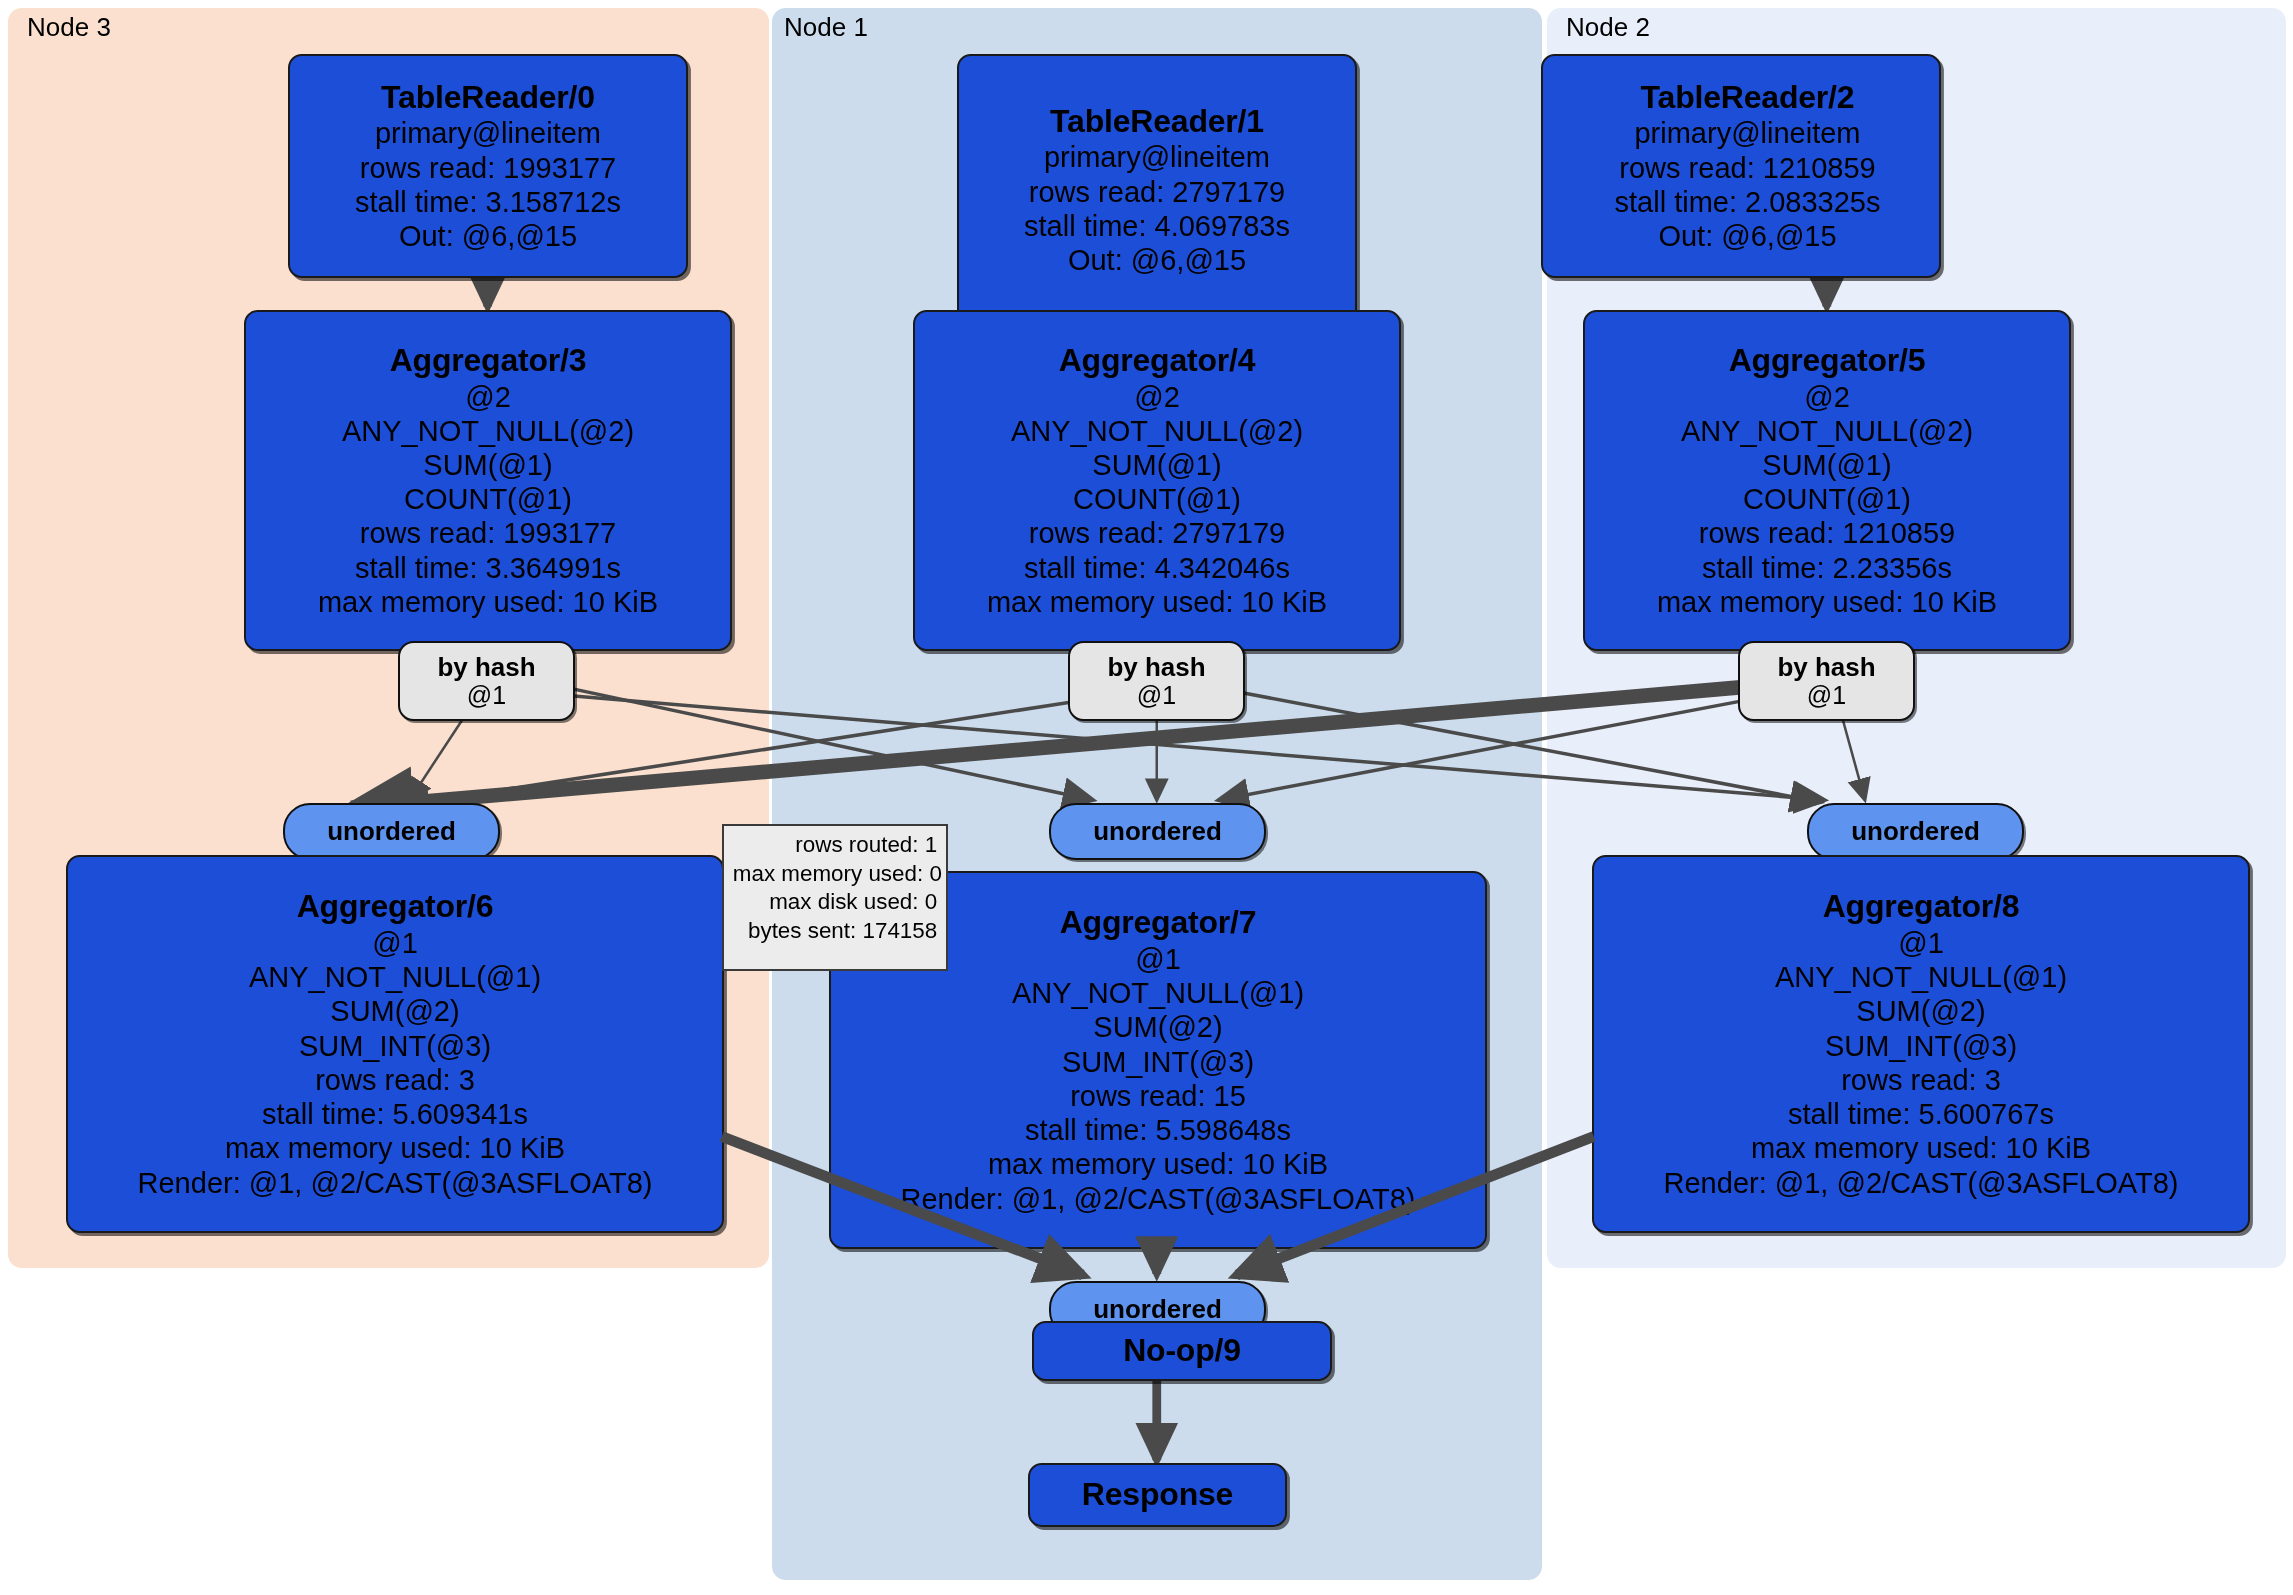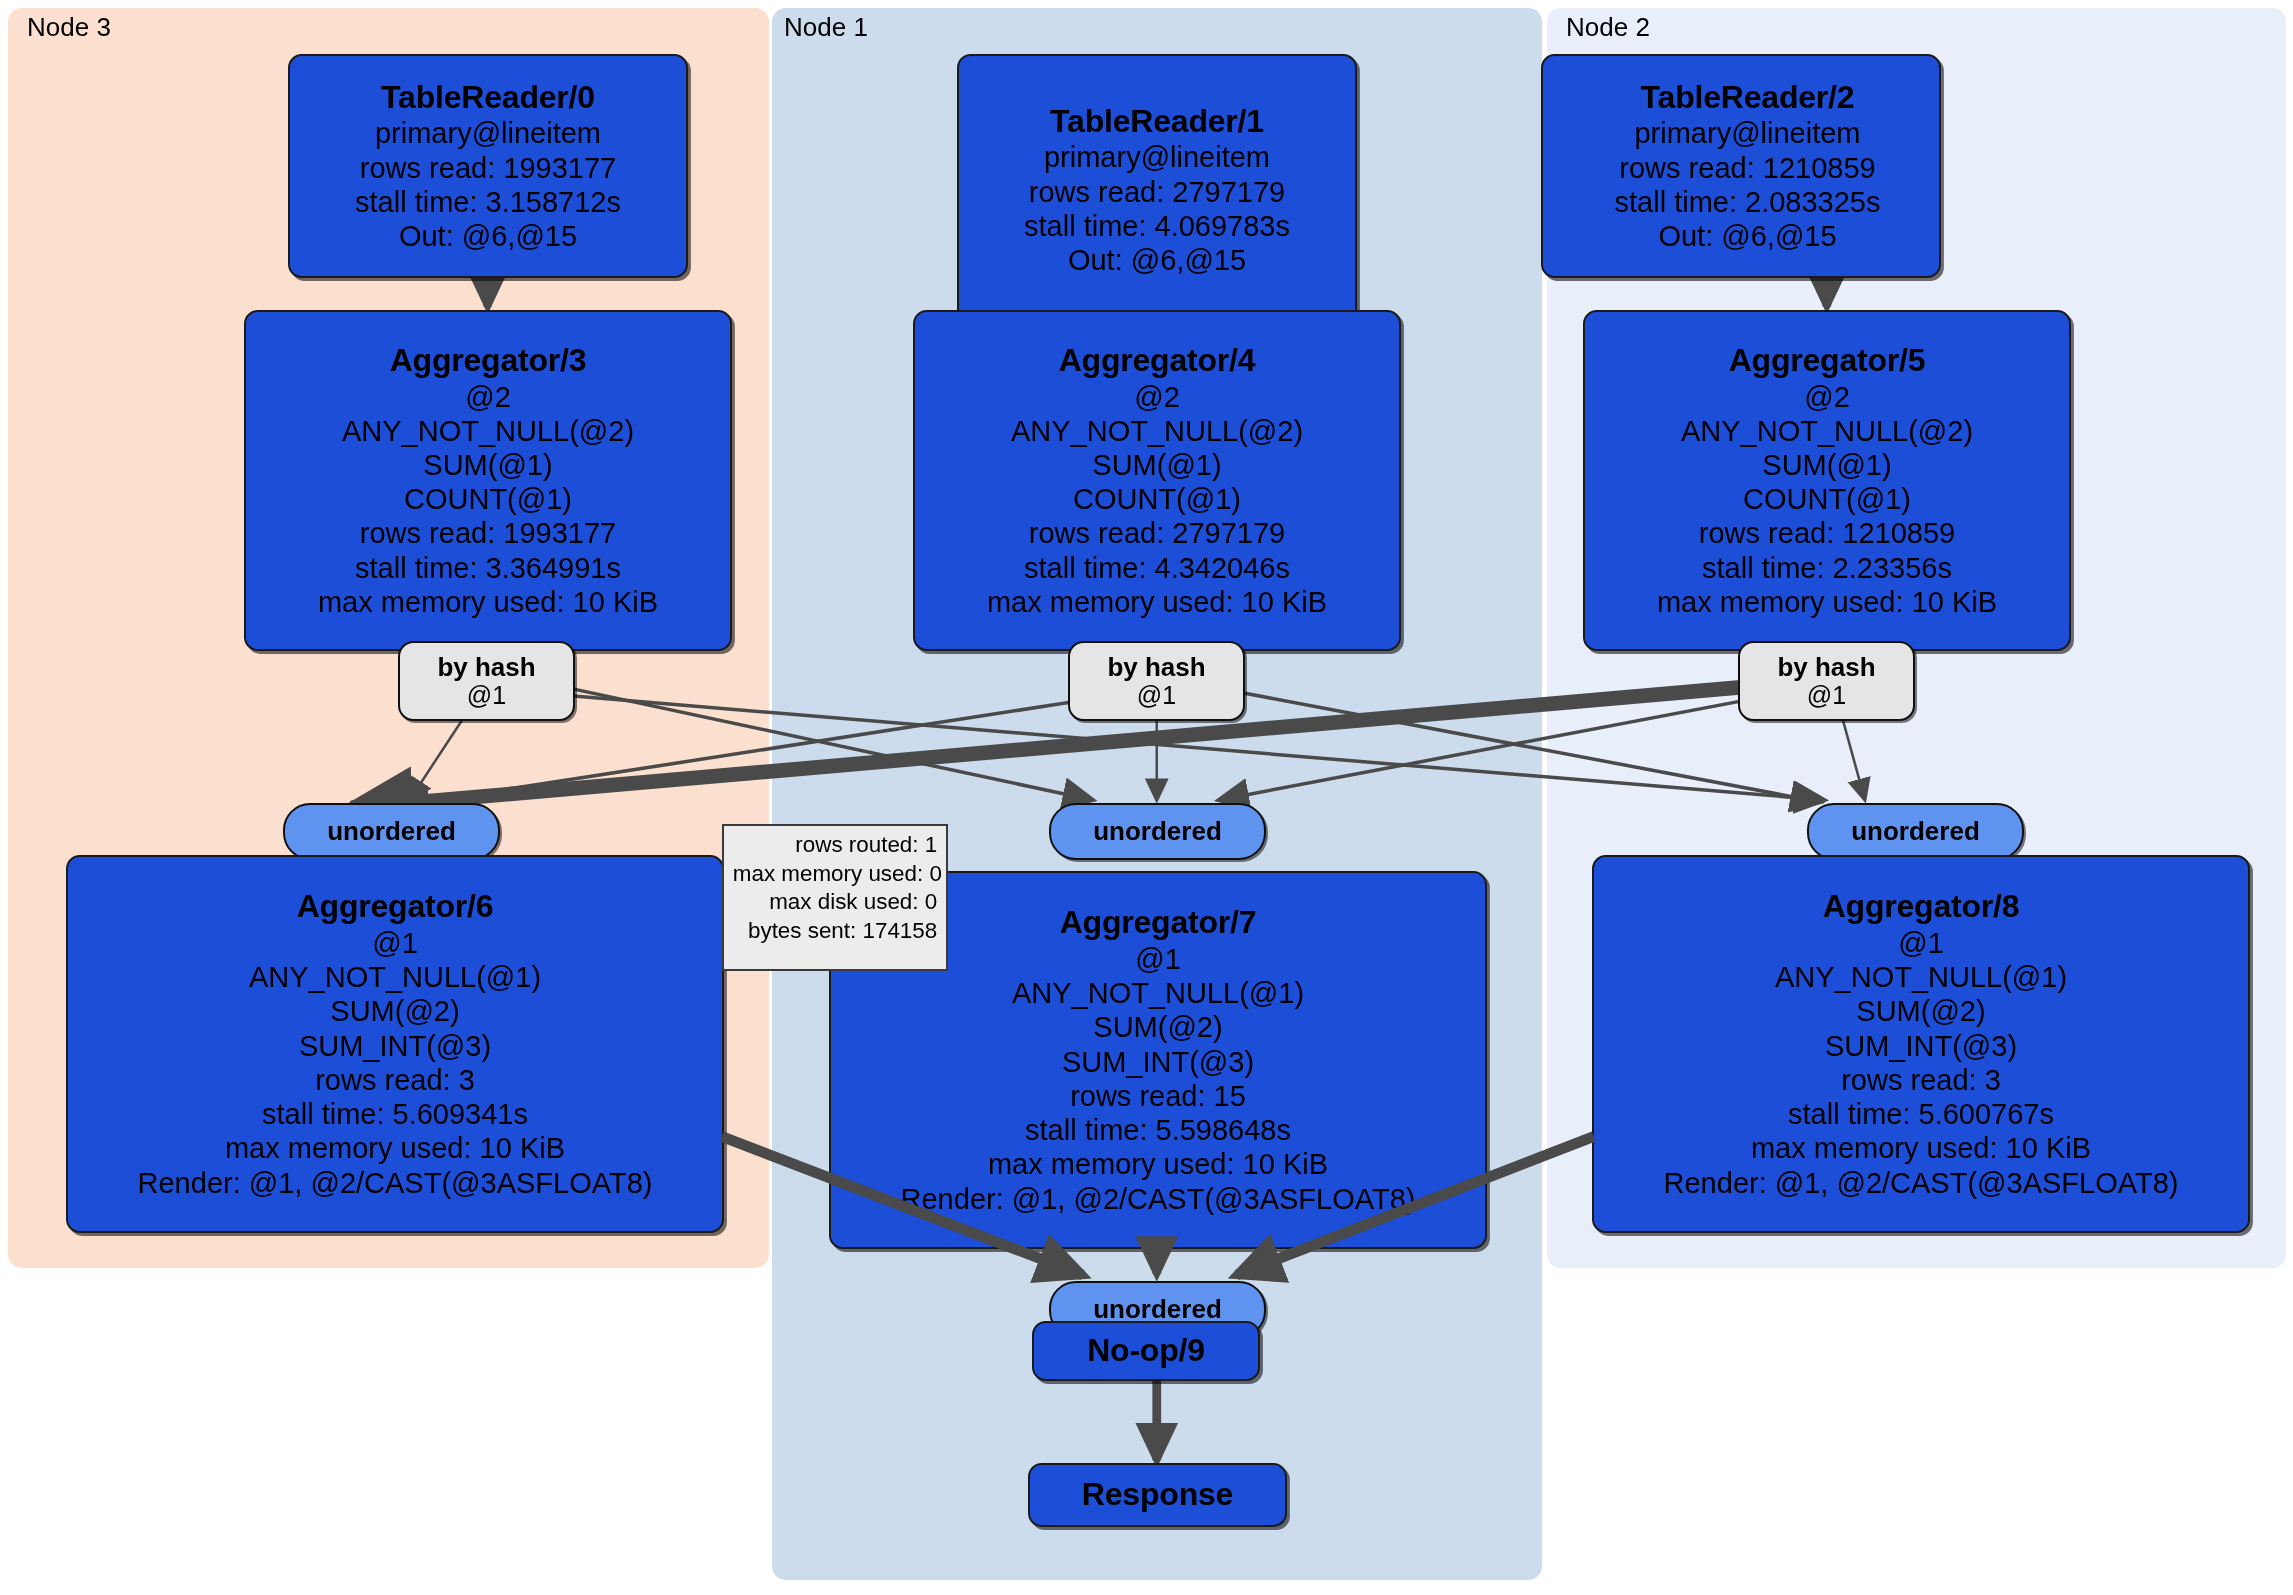--- a/index.html
+++ b/index.html
@@ -272,21 +272,21 @@
     <line x1="740" y1="1165" x2="1110" y2="1307" stroke="#4a4a4a" stroke-width="11" marker-end="url(#ah-thick)"></line>
     <line x1="1186" y1="1268" x2="1186" y2="1306" stroke="#4a4a4a" stroke-width="9" marker-end="url(#ah-thick)"></line>
     <line x1="1634" y1="1165" x2="1268" y2="1307" stroke="#4a4a4a" stroke-width="11" marker-end="url(#ah-thick)"></line>
     <line x1="1186" y1="1410" x2="1186" y2="1497" stroke="#4a4a4a" stroke-width="9" marker-end="url(#ah-thick)"></line>
   </svg>
 
   <div class="pill unordered" style="left:1049px; top:1281px; width:217px; height:57px;">
     <div class="pill-title">unordered</div>
   </div>
 
-  <div class="node-box compact" style="left:1032px; top:1321px; width:228px; height:60px;">
+  <div class="node-box compact" style="left:1032px; top:1321px; width:300px; height:60px;">
     <div class="node-title">No-op/9</div>
   </div>
 
   <div class="node-box compact" style="left:1028px; top:1463px; width:259px; height:64px;">
     <div class="node-title">Response</div>
   </div>
 
   <div class="stats-box" style="left:722px; top:824px; width:226px; height:147px;">
     <div class="stats-line">rows routed: 1</div>
     <div class="stats-line">max memory used: 0</div>

